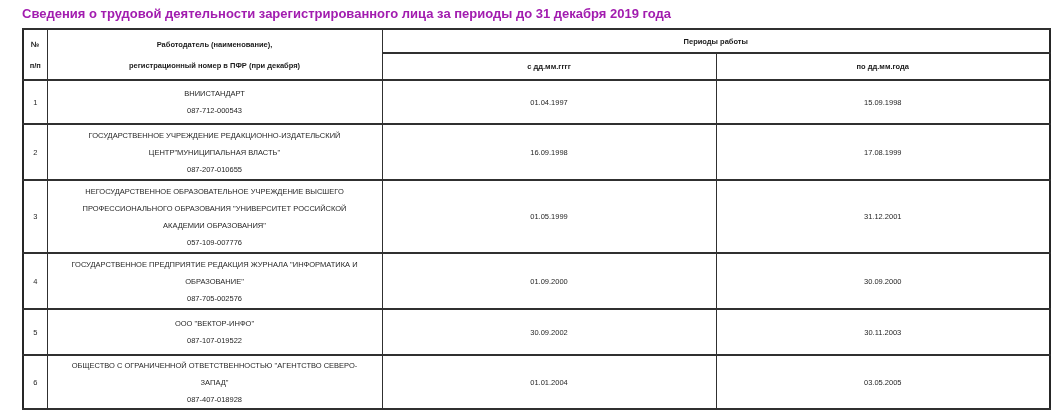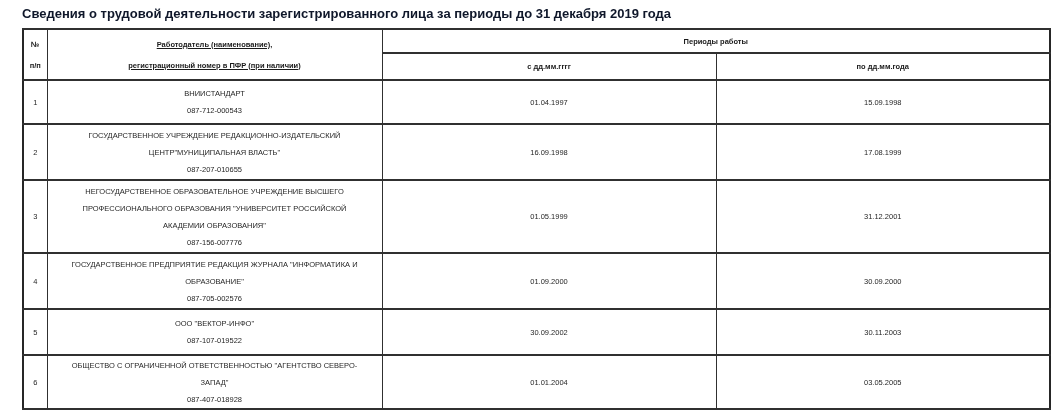--- a/index.html
+++ b/index.html
@@ -19,21 +19,21 @@
     height: 411px;
     background: #ffffff;
   }
   .page-title {
     position: absolute;
     left: 22px;
     top: 6px;
     margin: 0;
     font-size: 13px;
     font-weight: bold;
-    color: #0f172a;
+    color: #a21caf;
     white-space: nowrap;
   }
   table.report-table {
     position: absolute;
     left: 22px;
     top: 28px;
     width: 1027px;
     border-collapse: collapse;
     table-layout: fixed;
     border: 2px solid #262626;
@@ -48,21 +48,21 @@
     font-size: 7.5px;
     color: #262626;
   }
   .report-table th {
     font-weight: bold;
     color: #1a1a1a;
   }
   tr.hrow-a { height: 24px; }
   tr.hrow-b { height: 27px; }
   .th-num div { line-height: 21px; }
-  .th-emp div { line-height: 21px; text-decoration: underline; }
+  .th-emp div { line-height: 21px; }
   .th-periods { border-bottom-width: 1px; }
   .hrow-b th { border-top-width: 1px; }
   td.td-emp {
     padding: 0 20px;
   }
   td.td-emp .emp-name,
   td.td-emp .emp-reg {
     line-height: 17px;
   }
   td.td-num, td.td-date { line-height: 17px; }
@@ -82,21 +82,21 @@
       <col style="width:334px">
     </colgroup>
     <thead>
       <tr class="hrow-a">
         <th rowspan="2" class="th-num">
           <div>№</div>
           <div>п/п</div>
         </th>
         <th rowspan="2" class="th-emp">
           <div>Работодатель (наименование),</div>
-          <div>регистрационный номер в ПФР (при наличии)</div>
+          <div>регистрационный номер в ПФР (при декабря)</div>
         </th>
         <th colspan="2" class="th-periods">Периоды работы</th>
       </tr>
       <tr class="hrow-b">
         <th class="th-from">с дд.мм.гггг</th>
         <th class="th-to">по дд.мм.года</th>
       </tr>
     </thead>
     <tbody id="table-body">
         <tr style="height: 44px;">
@@ -114,21 +114,21 @@
       <div class="emp-name">ГОСУДАРСТВЕННОЕ УЧРЕЖДЕНИЕ РЕДАКЦИОННО-ИЗДАТЕЛЬСКИЙ ЦЕНТР"МУНИЦИПАЛЬНАЯ ВЛАСТЬ"</div>
       <div class="emp-reg">087-207-010655</div>
     </td>
     <td class="td-date">16.09.1998</td>
     <td class="td-date">17.08.1999</td>
   </tr>
         <tr style="height: 73px;">
     <td class="td-num">3</td>
     <td class="td-emp">
       <div class="emp-name">НЕГОСУДАРСТВЕННОЕ ОБРАЗОВАТЕЛЬНОЕ УЧРЕЖДЕНИЕ ВЫСШЕГО ПРОФЕССИОНАЛЬНОГО ОБРАЗОВАНИЯ "УНИВЕРСИТЕТ РОССИЙСКОЙ АКАДЕМИИ ОБРАЗОВАНИЯ"</div>
-      <div class="emp-reg">087-156-007776</div>
+      <div class="emp-reg">057-109-007776</div>
     </td>
     <td class="td-date">01.05.1999</td>
     <td class="td-date">31.12.2001</td>
   </tr>
         <tr style="height: 56px;">
     <td class="td-num">4</td>
     <td class="td-emp">
       <div class="emp-name">ГОСУДАРСТВЕННОЕ ПРЕДПРИЯТИЕ РЕДАКЦИЯ ЖУРНАЛА "ИНФОРМАТИКА И ОБРАЗОВАНИЕ"</div>
       <div class="emp-reg">087-705-002576</div>
     </td>

